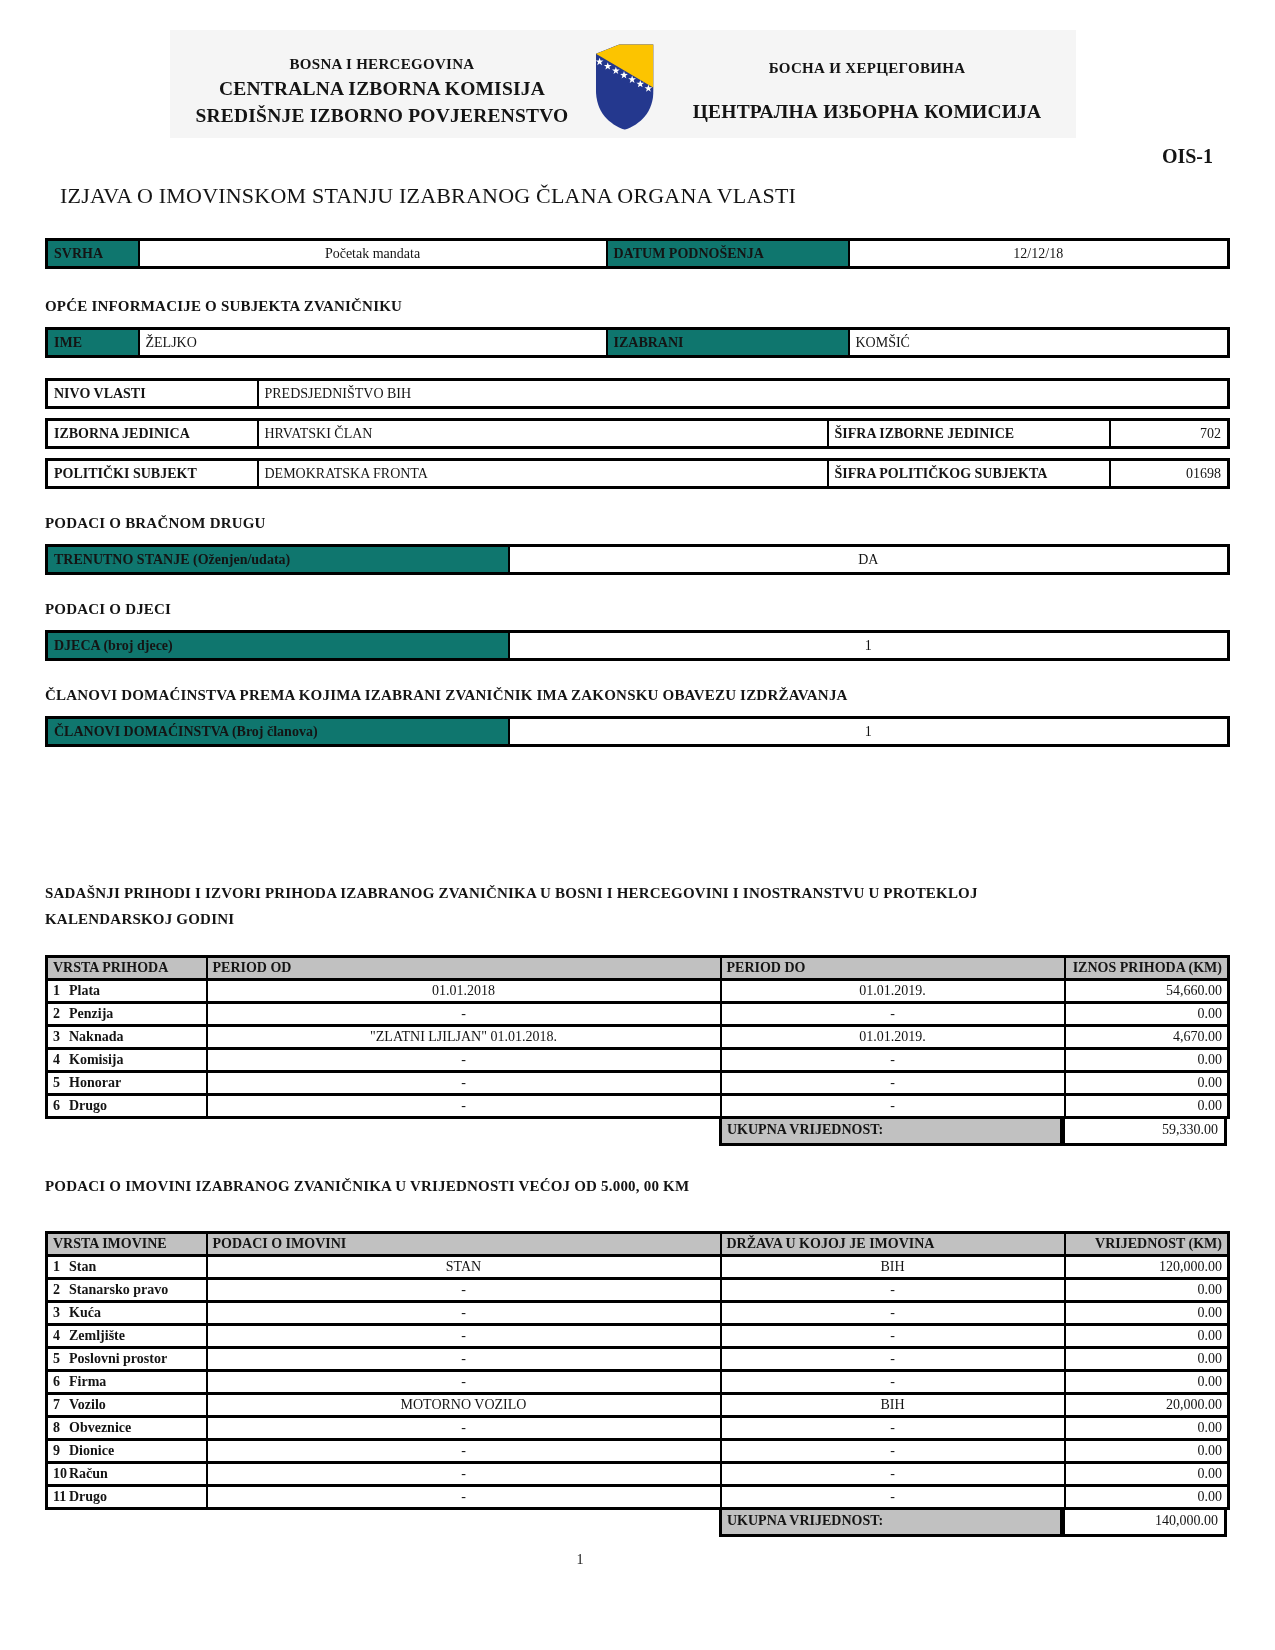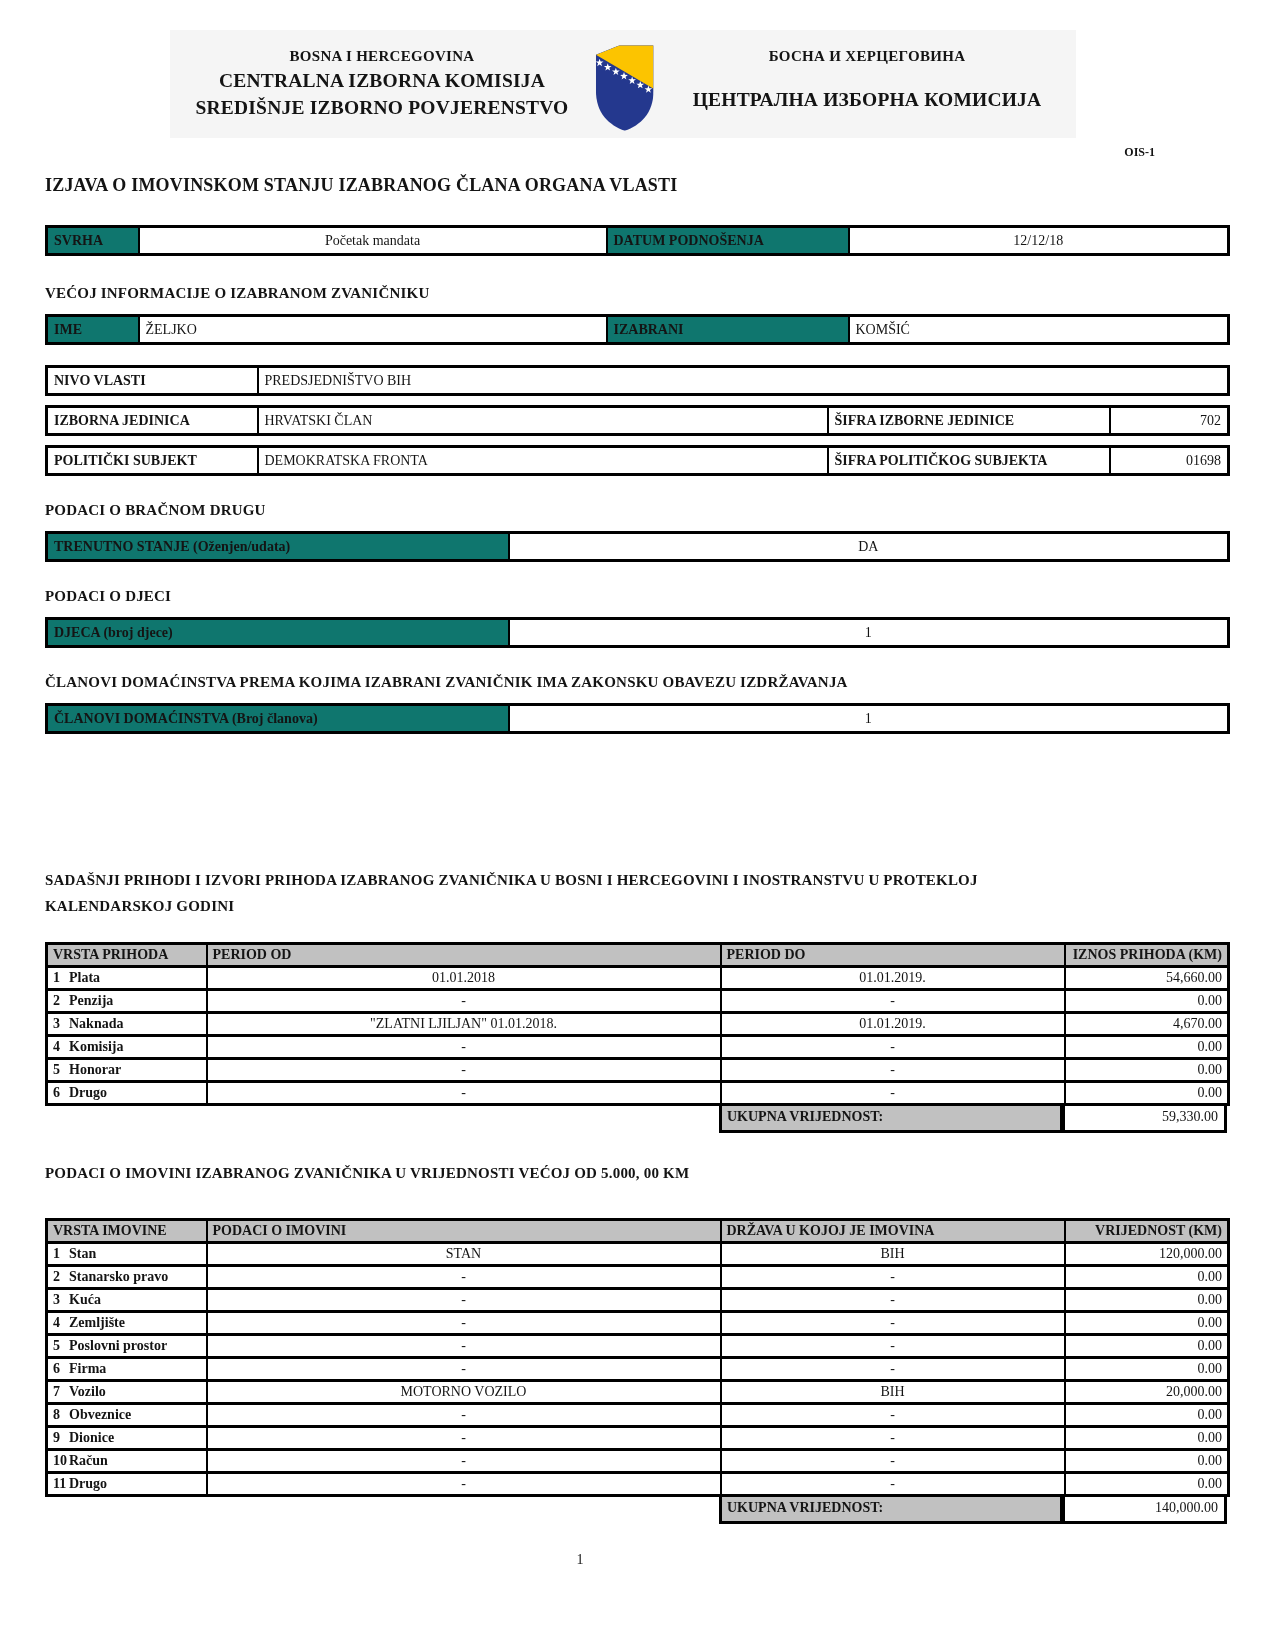--- a/index.html
+++ b/index.html
@@ -4,33 +4,33 @@
 <style>
   * { margin:0; padding:0; box-sizing:border-box; }
   html,body { background:#fff; }
   .page {
     position:relative; width:1275px; height:1650px; background:#ffffff;
     font-family:"Liberation Serif","DejaVu Serif",serif; color:#141414; overflow:hidden;
   }
   
   .letterhead {
     margin:30px 0 0 170px; width:906px; height:108px; background:#f5f5f5;
-    display:flex; align-items:flex-start; justify-content:space-between; padding:6px 10px 4px 14px;
+    display:flex; align-items:center; justify-content:space-between; padding:6px 10px 4px 14px;
   }
   .lh-block { display:flex; flex-direction:column; align-items:center; }
   .lh-left { width:396px; padding-top:12px; }
   .lh-right { width:398px; padding-top:12px; }
   .lh-line1 { font-size:15px; font-weight:bold; letter-spacing:.3px; }
   .lh-line2 { font-size:19.5px; font-weight:bold; margin-top:5px; letter-spacing:.2px; }
   .lh-right .lh-line2 { margin-top:24px; }
   .lh-emblem { width:68px; height:96px; margin-top:4px; flex:0 0 auto; }
   .lh-emblem svg { width:100%; height:100%; display:block; }
   
-  .form-code { text-align:right; padding-right:120px; margin-top:7px; font-size:12px; font-weight:bold; }
-  .doc-title { margin:15px 0 0 45px; font-size:18px; font-weight:bold; letter-spacing:.2px; }
+  .form-code { text-align:right; padding-right:62px; margin-top:7px; font-size:20px; font-weight:bold; }
+  .doc-title { margin:15px 0 0 60px; font-size:22px; font-weight:normal; letter-spacing:.2px; }
   
   table { border-collapse:collapse; table-layout:fixed; margin-left:45px; }
   table.box { border:3px solid #000; }
   td { border:2px solid #000; font-size:14px; padding:3px 6px; height:28px; overflow:hidden; white-space:nowrap; }
   td.lbl { background:#0f766e; font-weight:bold; }
   td.plainlbl { font-weight:bold;margin-top:28px; }
   td.center { text-align:center; }
   td.right { text-align:right; }
   .section-h { margin:26px 0 0 45px; font-size:15px; font-weight:bold; letter-spacing:.2px; }
   
@@ -102,21 +102,21 @@
     <tbody>
         <tr>
       <td class="lbl">SVRHA</td>
       <td class="center">Početak mandata</td>
       <td class="lbl">DATUM PODNOŠENJA</td>
       <td class="center">12/12/18</td>
     </tr>
   </tbody>
     </table>
 
-  <div class="section-h" style="margin-top:29px;">VEĆOJ INFORMACIJE O IZABRANOM ZVANIČNIKU</div>
+  <div class="section-h" style="margin-top:29px;">OPĆE INFORMACIJE O SUBJEKTA ZVANIČNIKU</div>
   <table class="box mt" style="width:1182px;">
     <colgroup>
         <col style="width:92px">
         <col style="width:468px">
         <col style="width:242px">
         <col style="width:380px">
       </colgroup>
     <tbody>
         <tr>
       <td class="lbl">IME</td>

